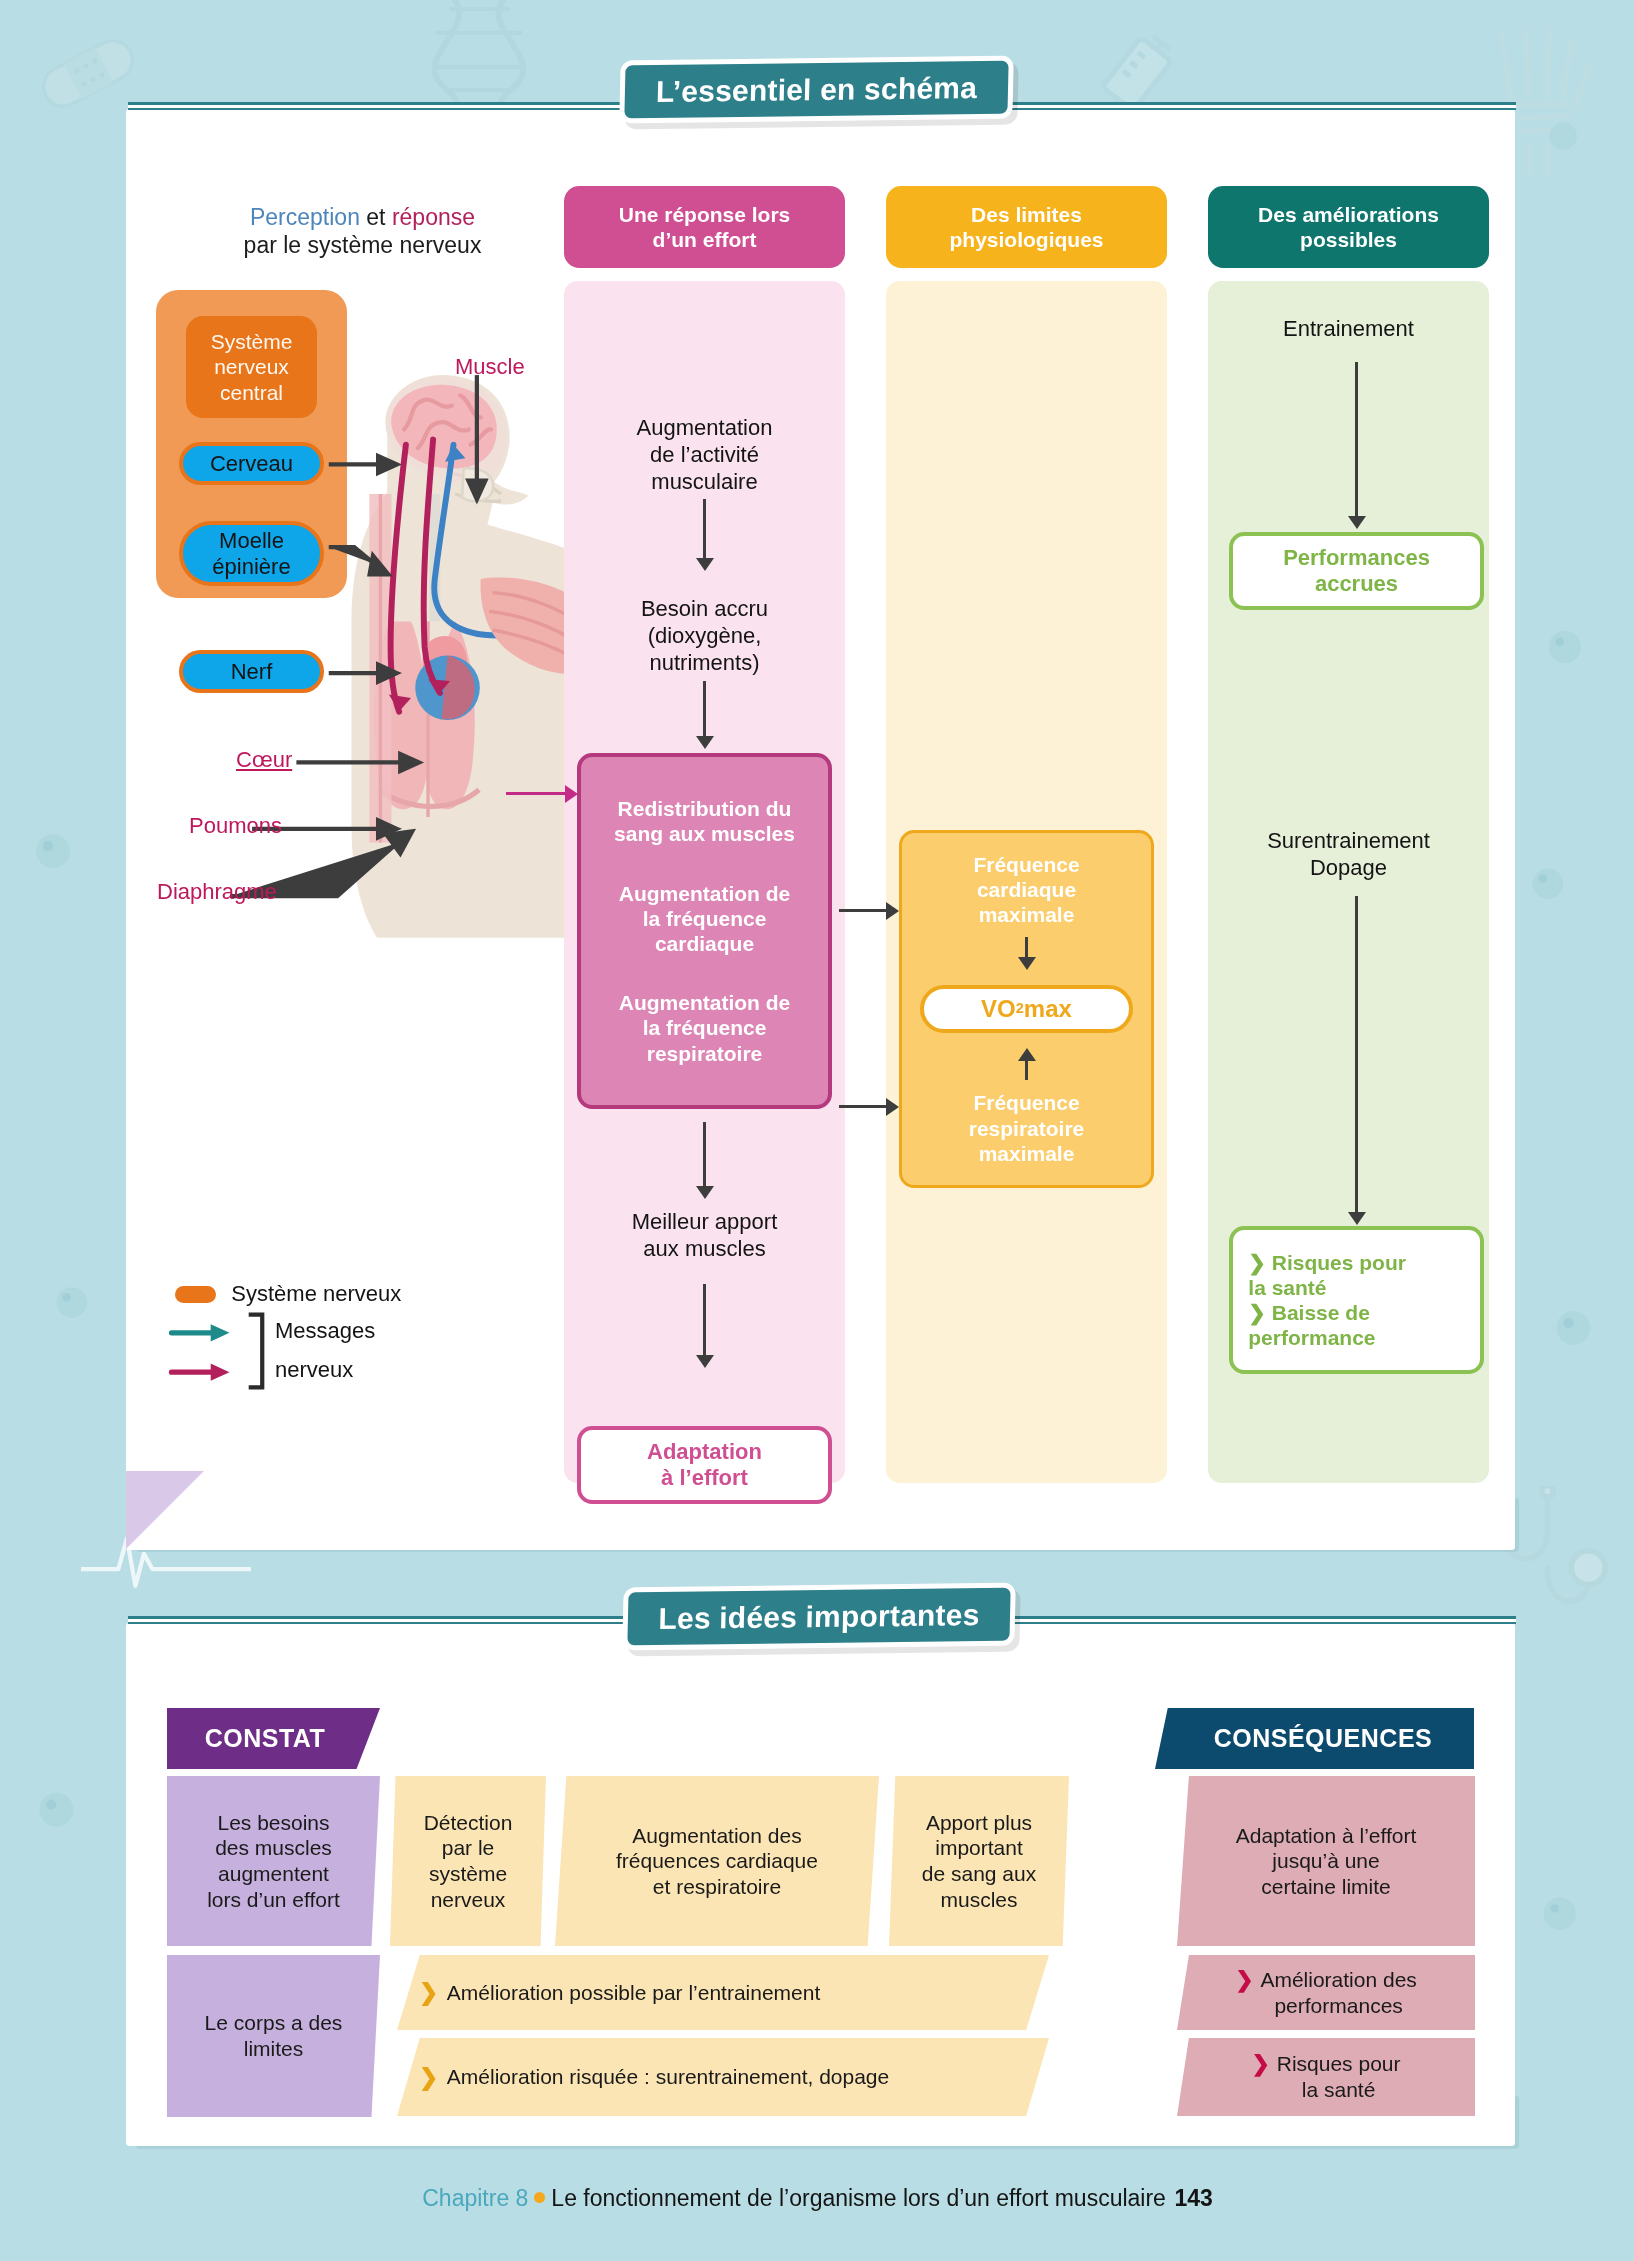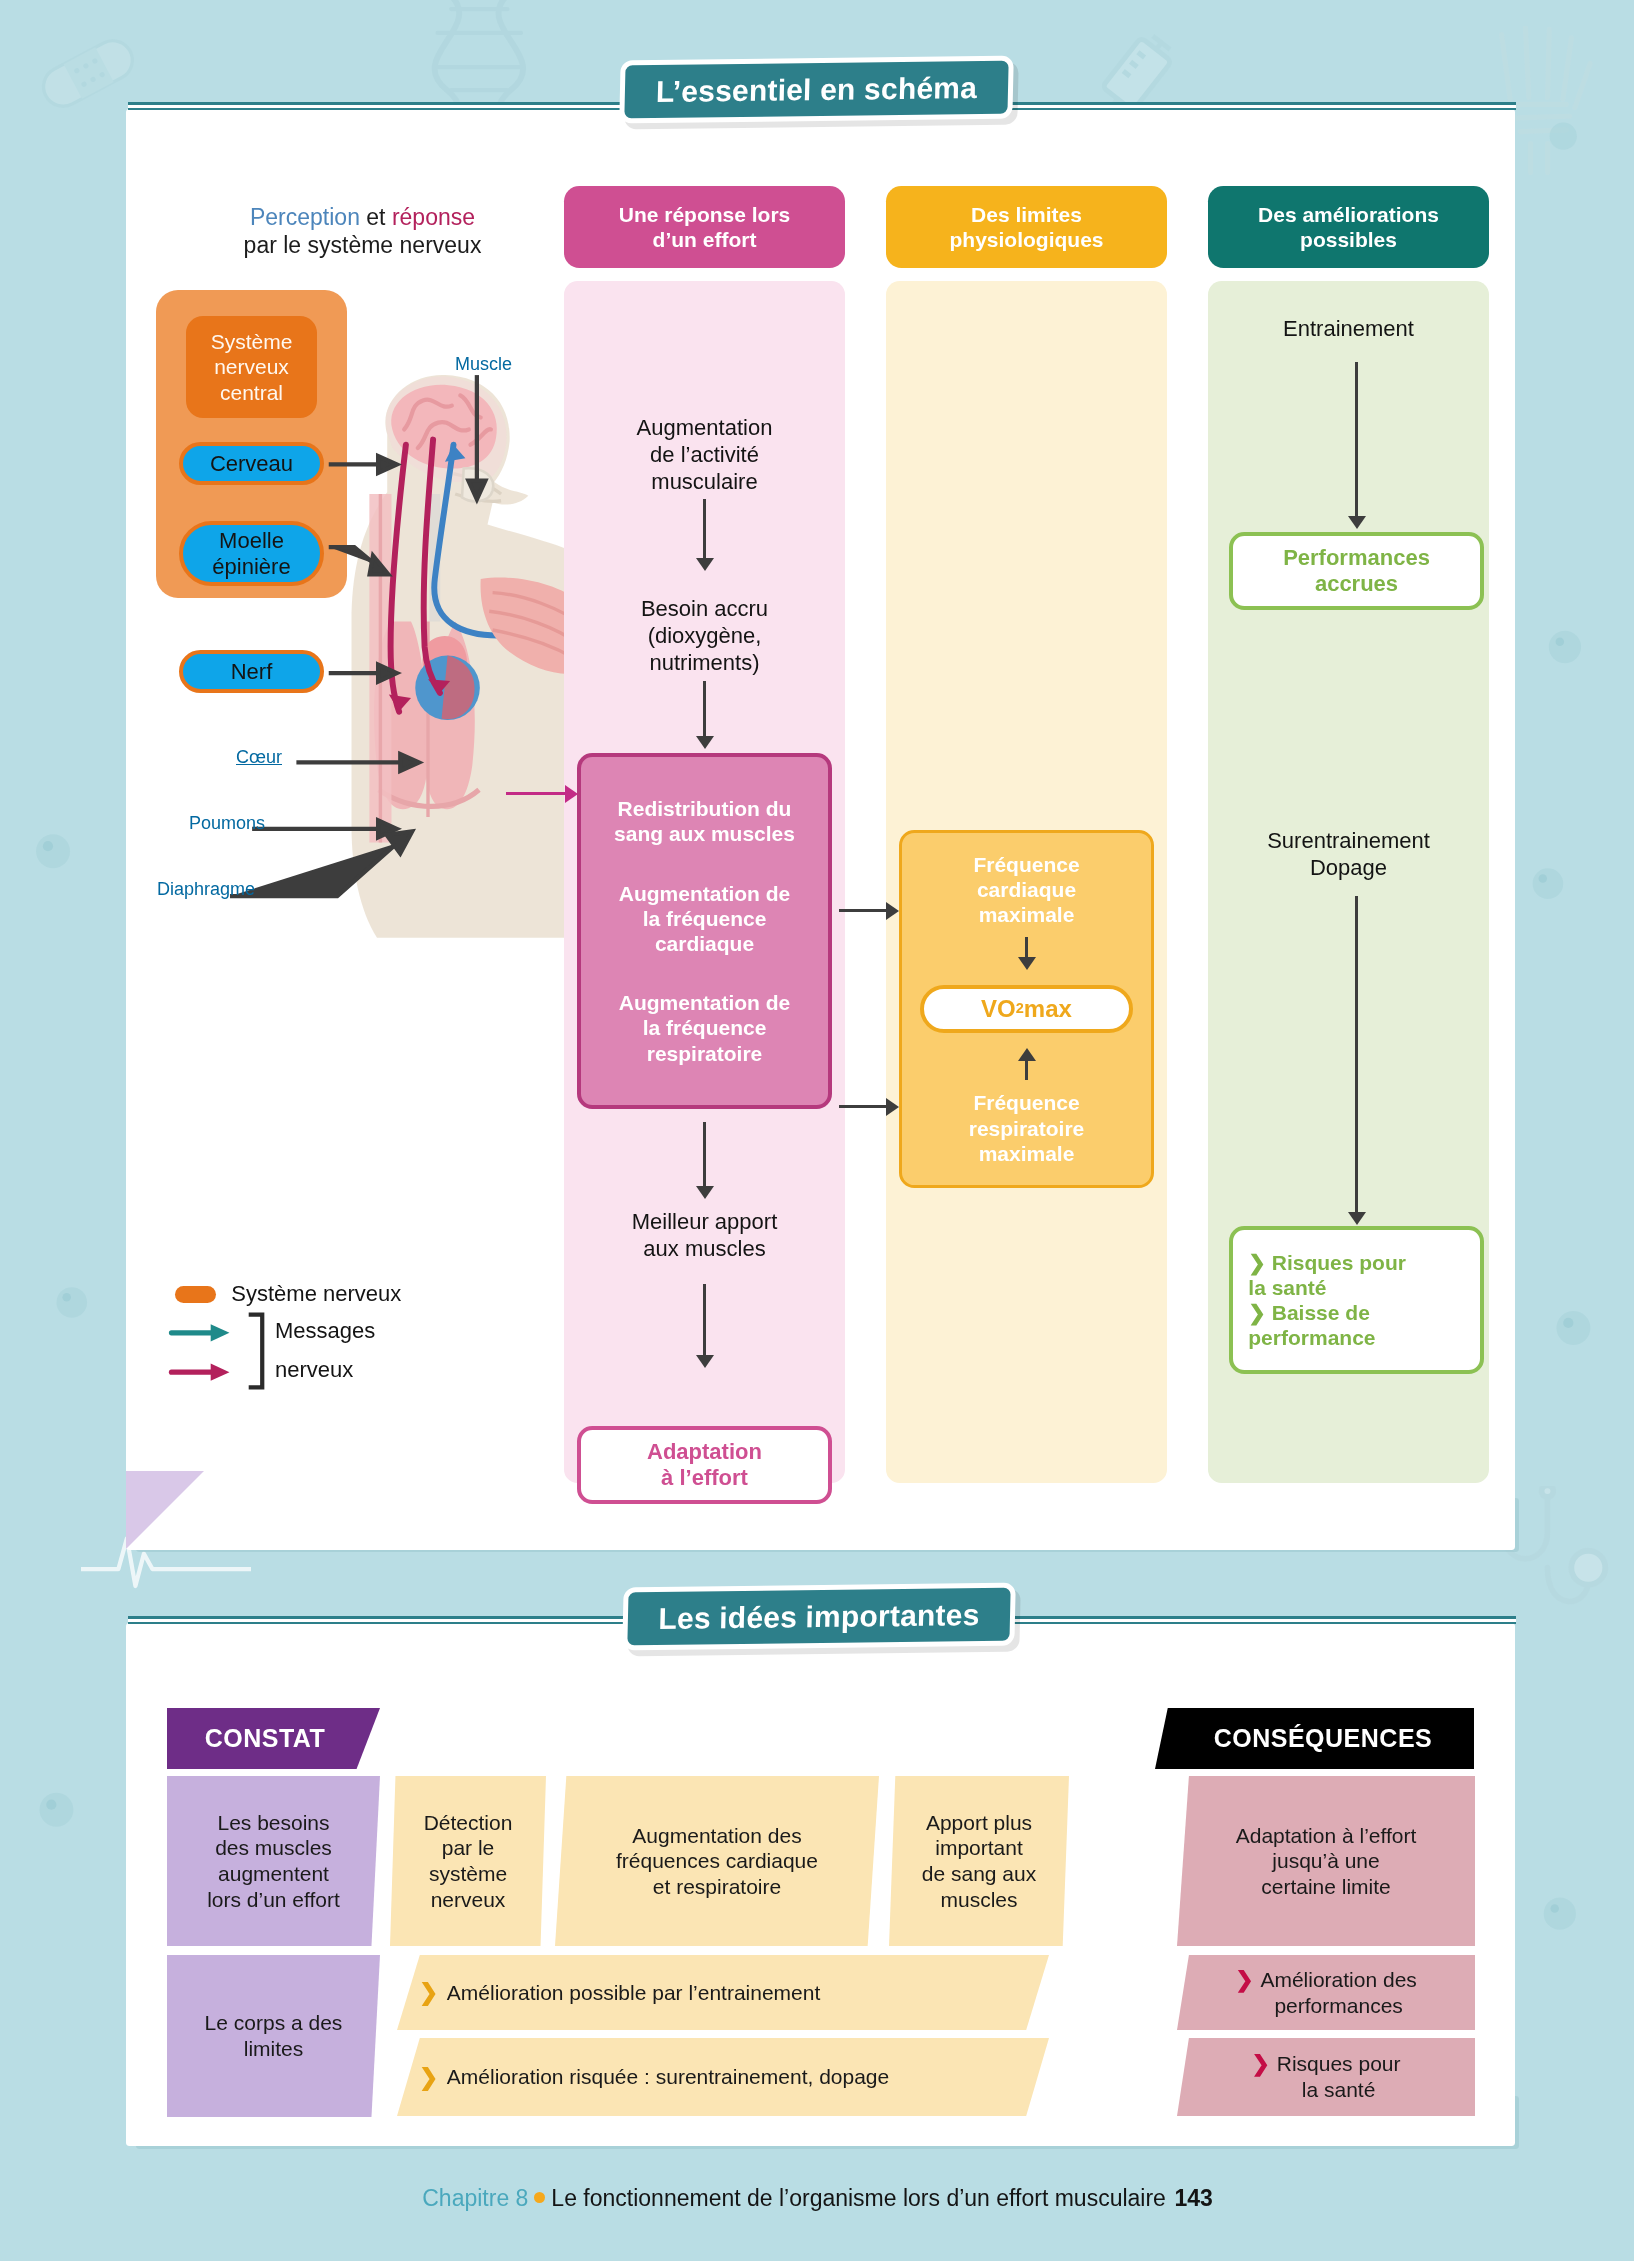--- a/index.html
+++ b/index.html
@@ -174,22 +174,22 @@
     color: #141414;
     line-height: 1.14;
   }
   .pill-cerveau  { left: 179px; top: 442px;  width: 145px; height: 43px; }
   .pill-moelle   { left: 179px; top: 521px;  width: 145px; height: 65px; }
   .pill-nerf     { left: 179px; top: 650px;  width: 145px; height: 43px; }
 
   
   .lbl {
     position: absolute;
-    font-size: 18px;
-    color: #0369a1;
+    font-size: 22px;
+    color: #be185d;
     white-space: nowrap;
   }
   .lbl-muscle     { left: 455px; top: 354px; }
   .lbl-coeur      { left: 236px; top: 747px; text-decoration: underline; }
   .lbl-poumons    { left: 189px; top: 813px; }
   .lbl-diaphragme { left: 157px; top: 879px; }
 
   
   .anatomy { position: absolute; left: 326px; top: 366px; }
 
@@ -329,21 +329,21 @@
     clip-path: polygon(0 0, 100% 0, 89% 100%, 0 100%);
     padding-right: 17px;
   }
   .th-meca {
     left: 385px; top: 1708px; width: 766px; height: 61px;
     background: #f6b31c;
     clip-path: polygon(3% 0, 100% 0, 97% 100%, 0 100%);
   }
   .th-cons {
     left: 1155px; top: 1708px; width: 319px; height: 61px;
-    background: #000000;
+    background: #0c4a6e;
     clip-path: polygon(4% 0, 100% 0, 100% 100%, 0 100%);
     padding-left: 17px;
   }
 
   .cell {
     position: absolute;
     display: flex; align-items: center; justify-content: center;
     text-align: center;
     font-size: 21px;
     line-height: 1.22;

